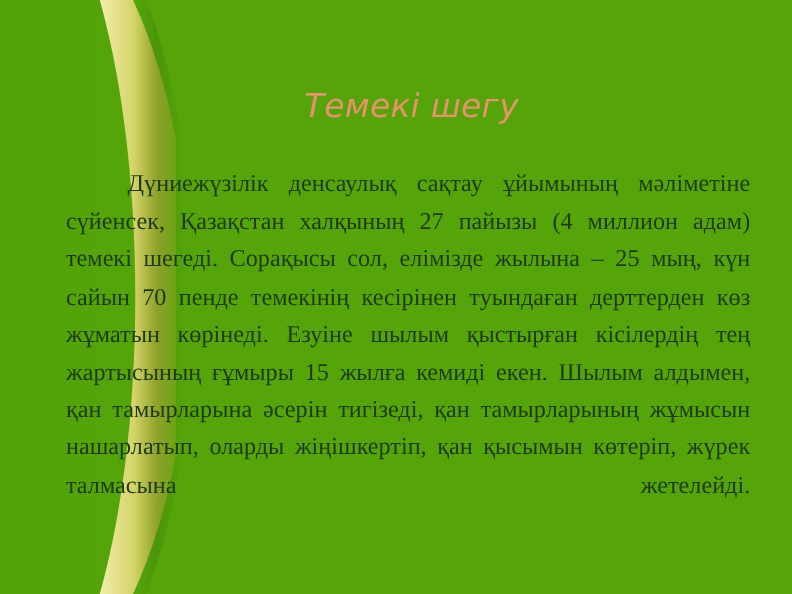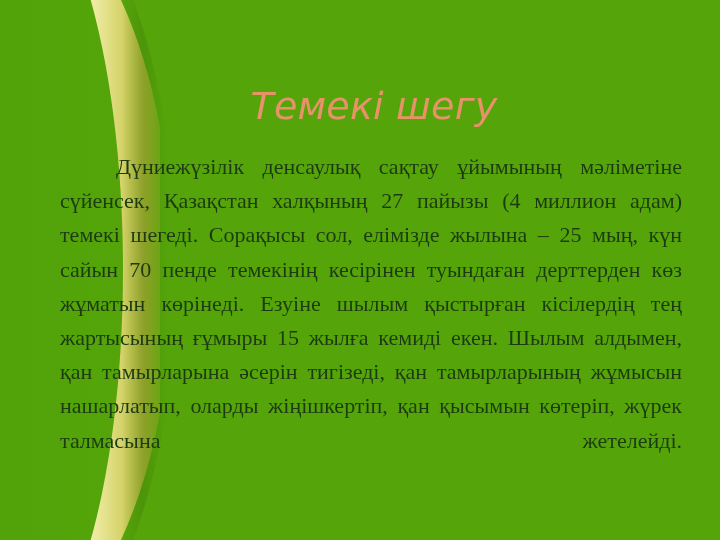--- a/index.html
+++ b/index.html
@@ -103,21 +103,21 @@
 
   .slide-title {
     position: absolute;
     left: 0;
     top: 62px;
     width: 556px;
     text-align: center;
     font-family: "DejaVu Sans", "Liberation Sans", sans-serif;
     font-style: italic;
     font-weight: 400;
-    font-size: 38px;
+    font-size: 30px;
     line-height: 1.0;
     color: #e8926a;
     letter-spacing: 0.2px;
     white-space: nowrap;
   }
 
   .body-block {
     position: absolute;
     left: -36px;
     top: 150px;

